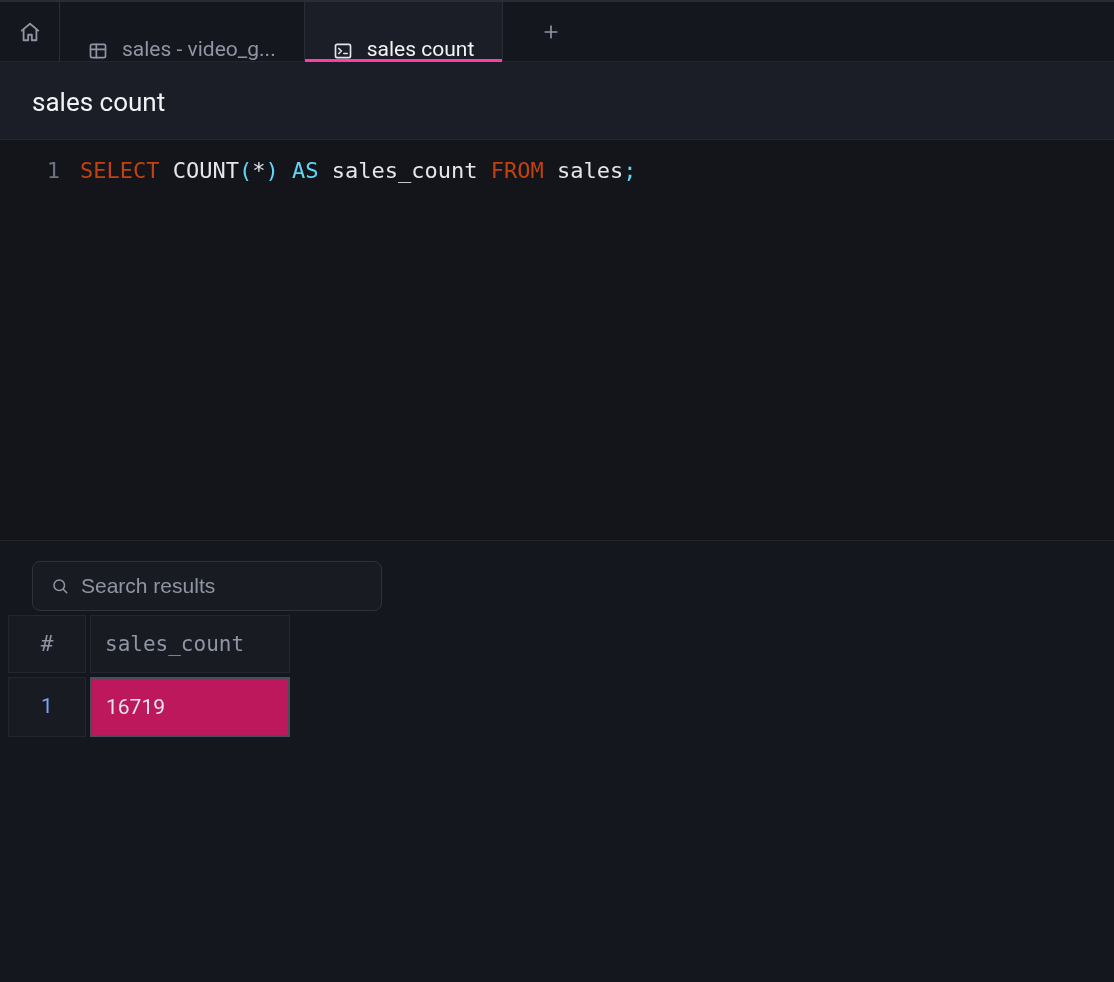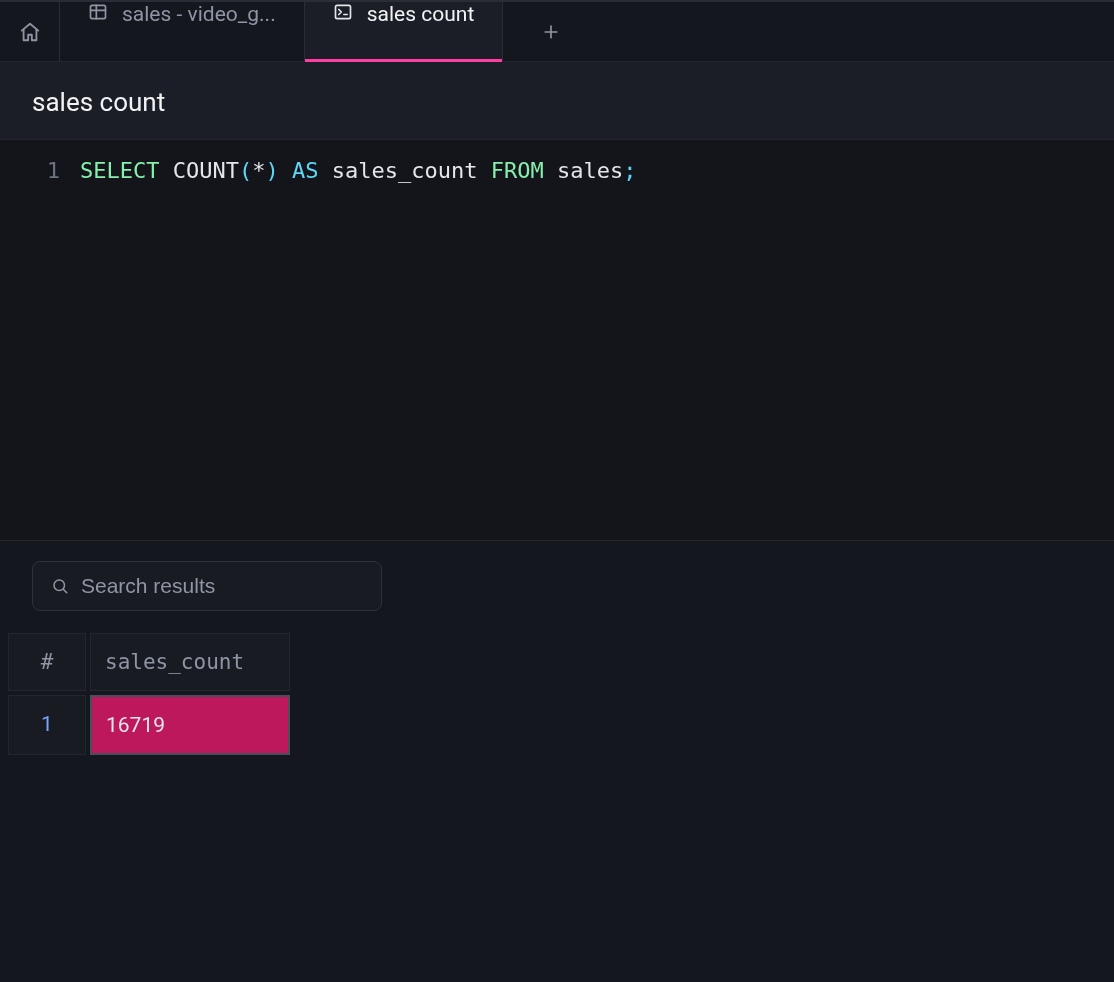--- a/index.html
+++ b/index.html
@@ -22,21 +22,21 @@
     background: #15171e;
     border-bottom: 1px solid #23262f;
   }
   .tabbar .home-btn {
     width: 60px;
     display:flex;align-items:center;justify-content:center;
     border-right:1px solid #2a2d35;
     cursor:pointer;
   }
   .tab {
-    display:flex;align-items:flex-start;gap:14px;
+    display:flex;align-items:flex-end;gap:14px;
     padding:0 28px;
     border-right:1px solid #2a2d35;
     cursor:pointer;
     position:relative;
     font-size:21px;
     color:#8f95a4;
     background:#15171e;
     max-width:310px; min-width:0;
   }
   .tab .tab-label { overflow:hidden;white-space:nowrap;text-overflow:ellipsis; }
@@ -72,21 +72,21 @@
     font-size:22px;
     padding:18px 0 0 0;
     display:flex;flex-direction:row;
   }
   .gutter{
     width:80px;text-align:right;padding-right:20px;color:#6b7280;user-select:none;
   }
   .code-line{
     color:#e4e6eb;white-space:pre;
   }
-  .kw{color:#86efac;}
+  .kw{color:#c2410c;}
   .fn{color:#e4e6eb;}
   .par{color:#60d6f5;}
   .kw2{color:#60d6f5;text-align:right;}
   .ident{color:#e4e6eb;}
   .semi{color:#60d6f5;}
 
   
   .results-area{
     flex:1 1 auto;
     background:#15171e;
@@ -96,21 +96,20 @@
   }
   .search-wrap{
     width:350px;
     border:1px solid #2f323c;
     border-radius:8px;
     display:flex;align-items:center;gap:12px;
     padding:12px 18px;
     color:#8f95a4;
     font-size:21px;
     background:#191b22;
-    margin-bottom:18px;
   }
   .search-wrap input{
     background:transparent;border:none;outline:none;color:#e4e6eb;
     font-size:21px;flex:1;min-width:0;
   }
   .search-wrap input::placeholder{color:#8f95a4;}
 
   
   .grid{
     display:grid;

